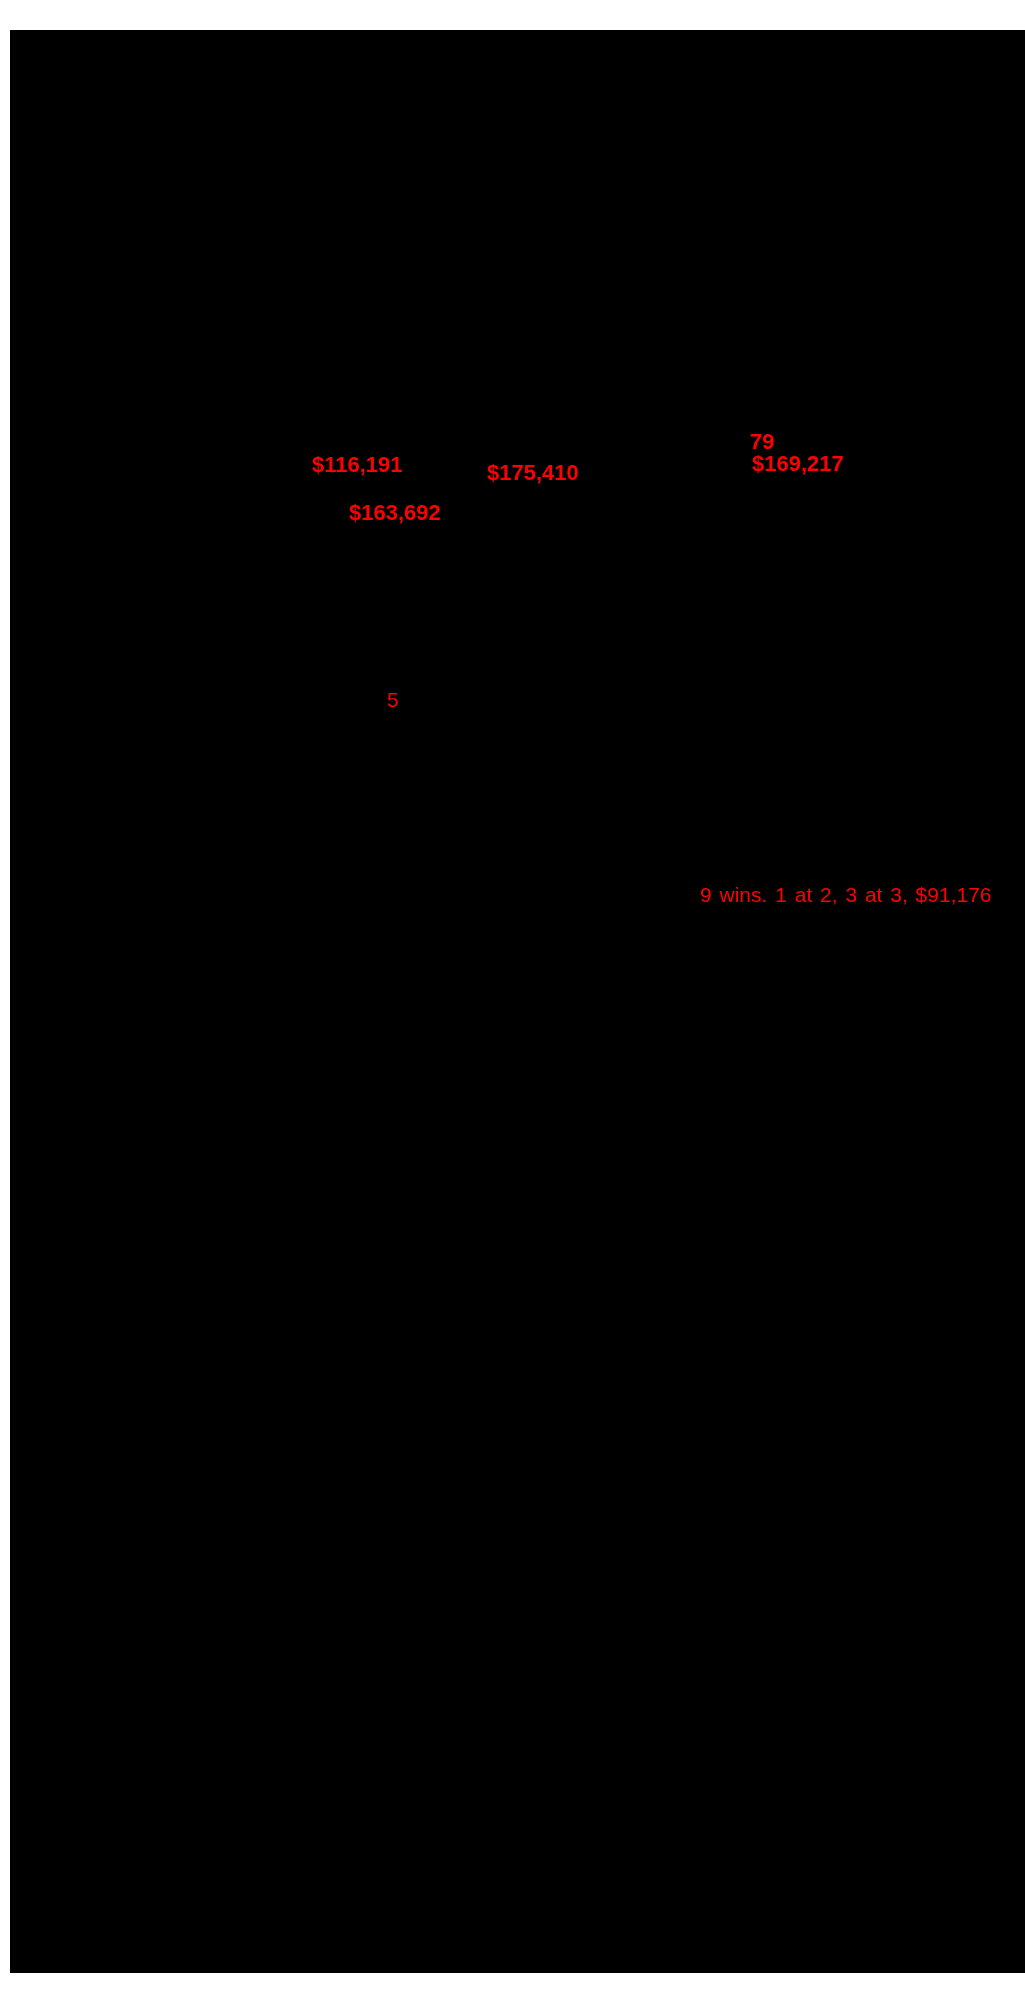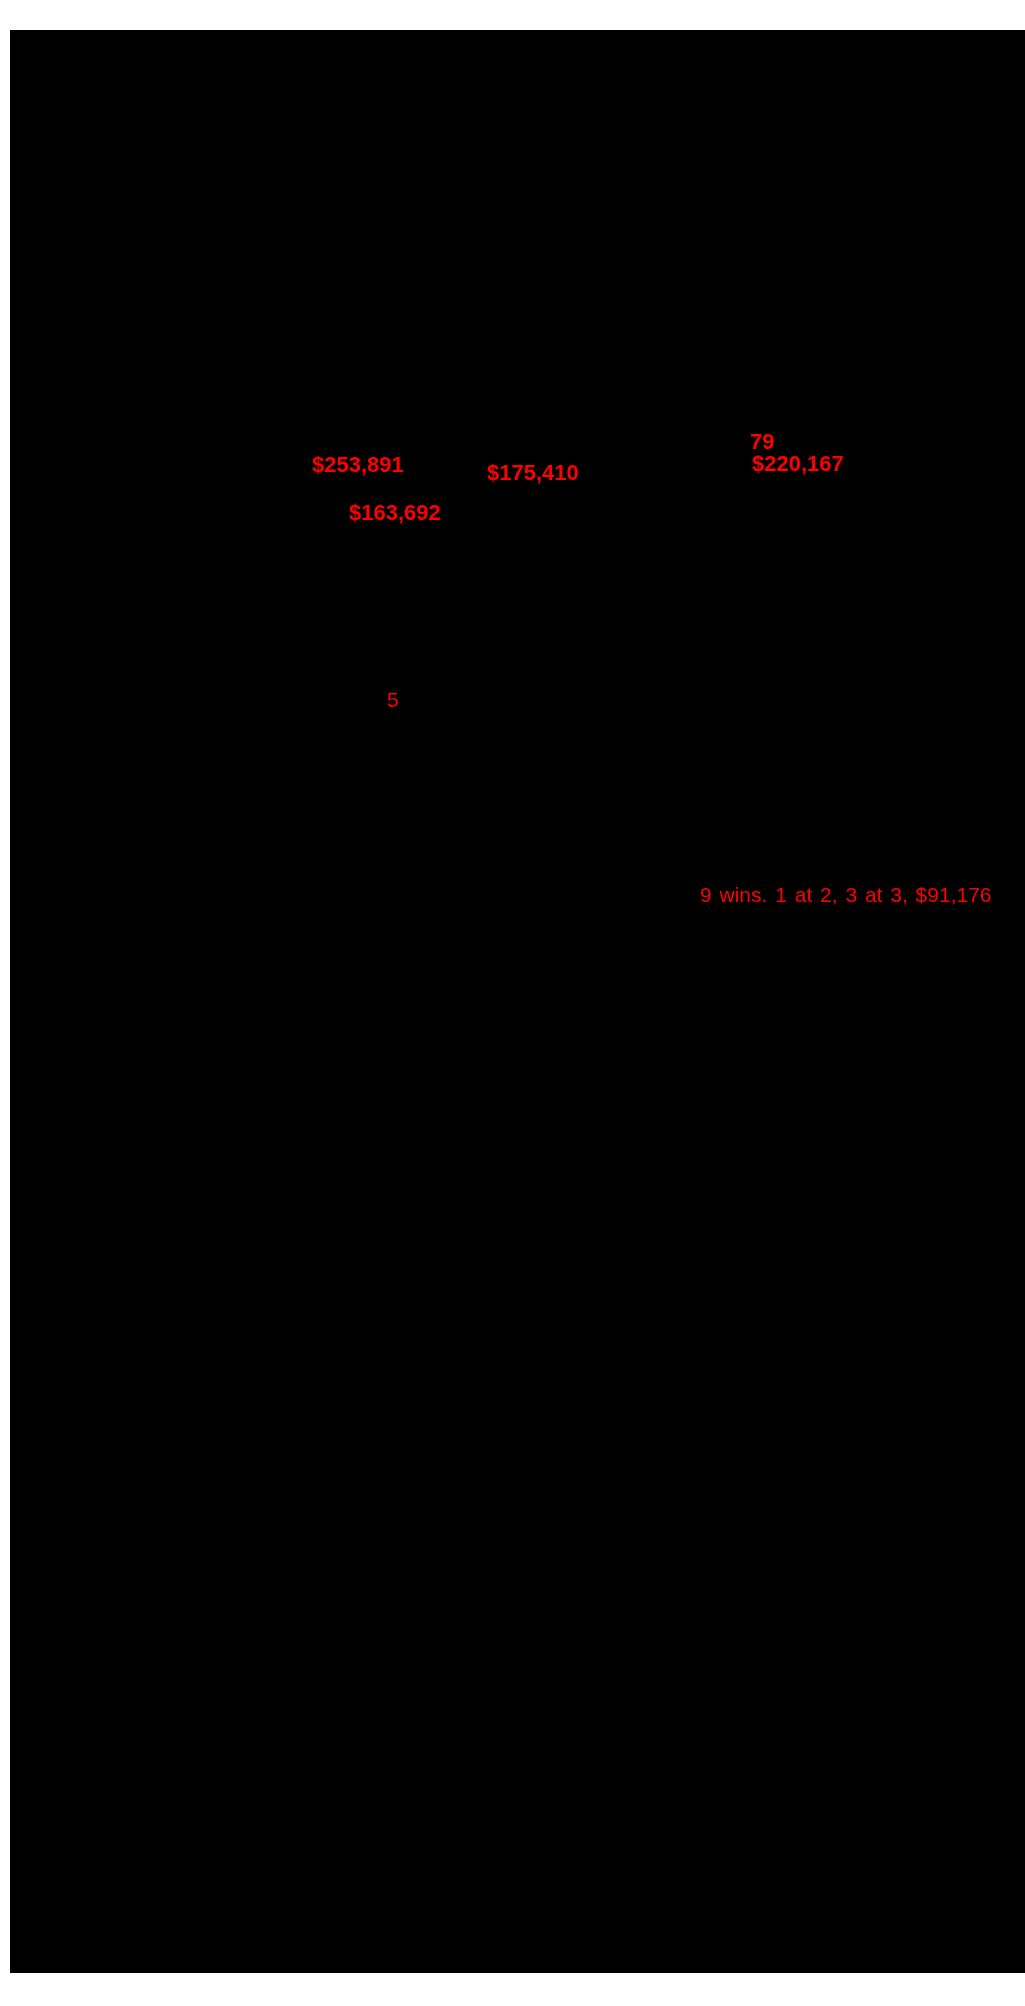--- a/index.html
+++ b/index.html
@@ -52,23 +52,23 @@
 </style>
 </head>
 <body>
 
 <div class="page">
 
   <div class="panel"></div>
 
   <span class="red-text figure pos-79">79</span>
 
-  <span class="red-text figure pos-amt-a">$253,891</span>
+  <span class="red-text figure pos-amt-a">$116,191</span>
 
-  <span class="red-text figure pos-amt-b">$220,167</span>
+  <span class="red-text figure pos-amt-b">$169,217</span>
 
   <span class="red-text figure pos-amt-c">$175,410</span>
 
   <span class="red-text figure pos-amt-d">$163,692</span>
 
 
   <span class="red-text body-line pos-five">5</span>
 
   <span class="red-text body-line pos-wins">9 wins. 1 at 2, 3 at 3, $91,176</span>
 

